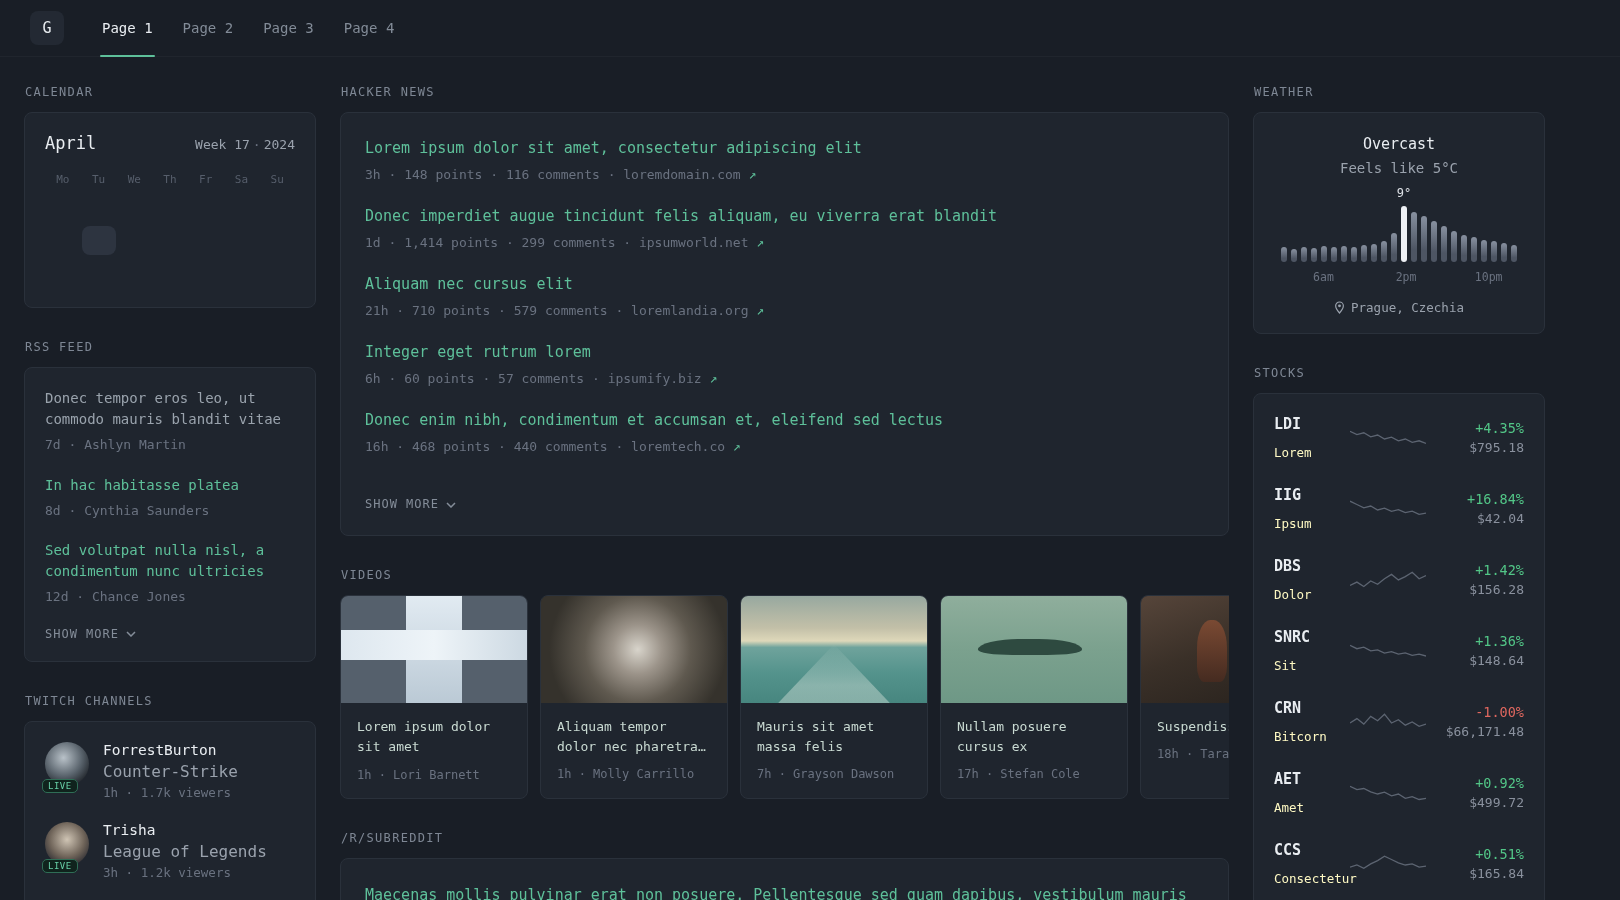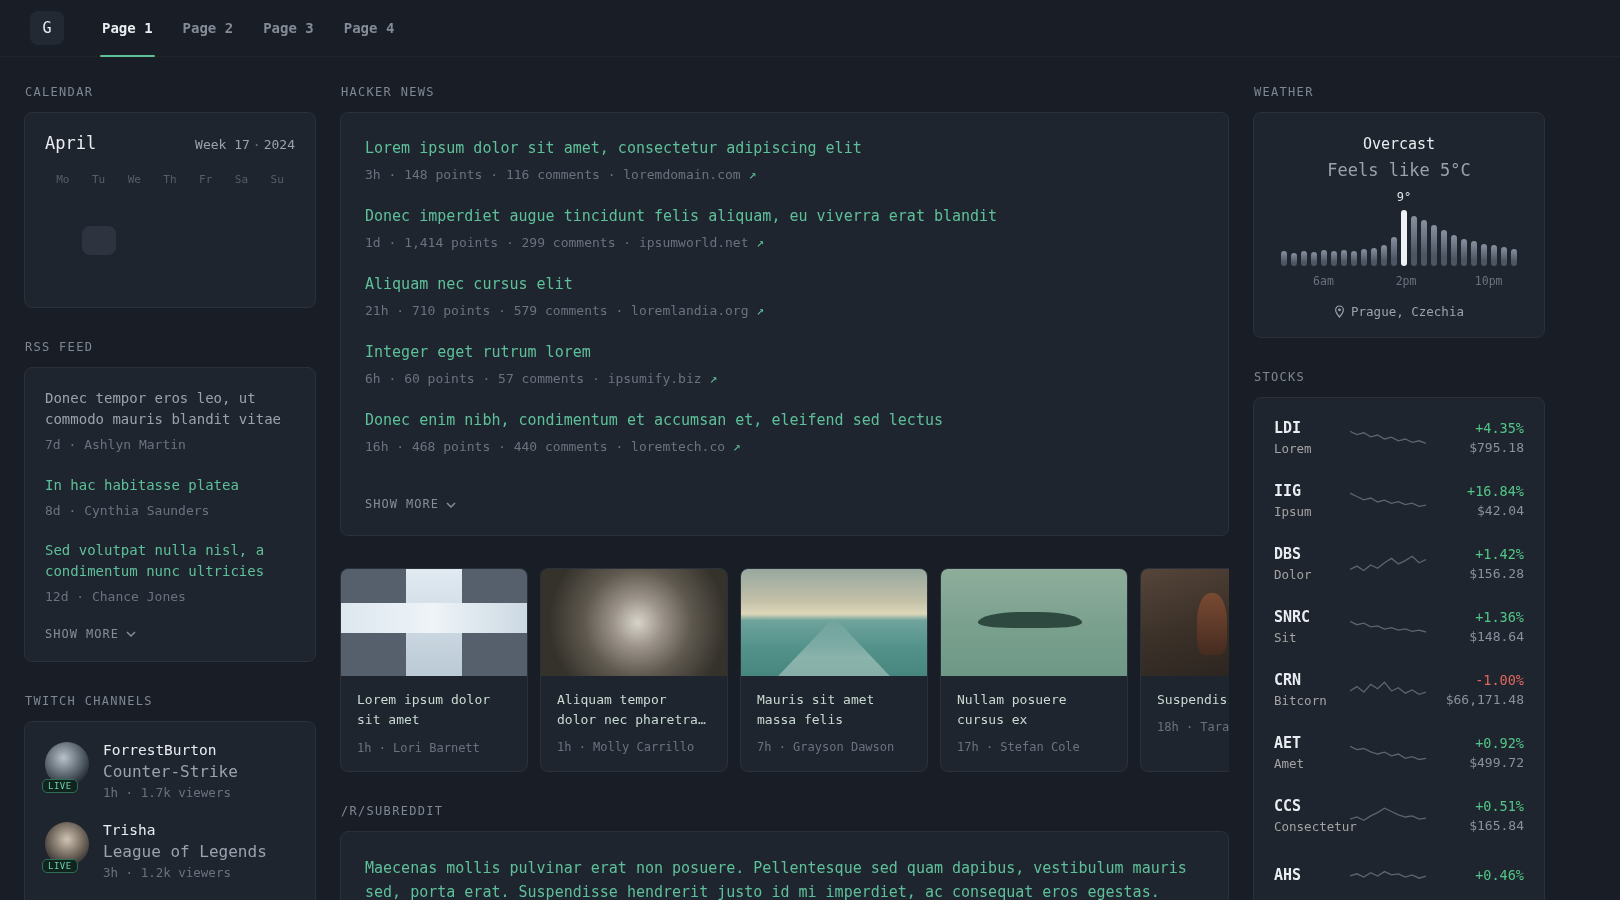--- a/index.html
+++ b/index.html
@@ -15,21 +15,21 @@
     --pos:#52c687;
     --neg:#df675f;
   }
   *{box-sizing:border-box;margin:0;padding:0}
   html,body{width:1620px;height:900px;overflow:hidden}
   body{background:var(--bg);font-family:"DejaVu Sans Mono","Liberation Mono",monospace;color:var(--text);font-size:14px;}
 
   
   .topbar{height:57px;display:flex;align-items:center;gap:24px;padding:0 24px 0 30px;border-bottom:1px solid #20252d;}
   .logo{width:34px;height:34px;background:#232933;border-radius:8px;display:flex;align-items:center;justify-content:center;color:var(--white);font-size:15px;margin-right:12px;cursor:pointer;}
-  .tabs{display:flex;gap:26px;height:100%;font-weight:bold;}
+  .tabs{display:flex;gap:26px;height:100%;}
   .tab{position:relative;display:flex;align-items:center;height:100%;color:#828b97;font-size:14px;cursor:pointer;padding:0 2px;text-decoration:none;}
   .tab.active{color:var(--white);}
   .tab.active::after{content:"";position:absolute;left:0;right:0;bottom:-1px;height:2px;background:var(--accent);border-radius:1px;}
 
   
   .content{display:flex;gap:24px;padding:28px 75px 40px 24px;align-items:flex-start;}
   .col-left,.col-right{width:292px;flex:none;}
   .col-mid{flex:1;min-width:0;}
   .widget{margin-bottom:32px;}
   .wlabel{font-size:12px;font-weight:400;letter-spacing:1.3px;color:var(--label);margin:0 0 13px 1px;}
@@ -95,38 +95,38 @@
   .video-title{font-size:13px;line-height:1.55;color:#c9dad2;max-height:41px;overflow:hidden;}
   .video-meta{font-size:12px;color:var(--dimmer);margin-top:10px;white-space:nowrap;overflow:hidden;}
 
   
   .reddit-card{padding:24px;}
   .reddit-card .hn-title{line-height:1.6;}
 
   
   .weather-card{text-align:center;padding:22px 20px 18px;}
   .w-cond{font-size:15px;color:var(--white);}
-  .w-feels{font-size:17px;color:var(--dim);margin-top:7px;}
+  .w-feels{font-size:14px;color:var(--dim);margin-top:7px;}
   .w-bars{position:relative;display:flex;align-items:flex-end;gap:4px;height:56px;width:236px;margin:30px auto 8px;}
   .wbar{width:6px;border-radius:3px;background:linear-gradient(180deg,#8891a0,#4d5563 75%);min-height:8px;}
   .wbar.current{background:#eef1f5;}
   .w-temp{position:absolute;top:-20px;transform:translateX(-50%);font-size:12px;color:#dfe3e8;}
   .w-times{position:relative;width:236px;margin:0 auto;height:16px;font-size:11.5px;color:var(--dimmer);}
   .w-times span{position:absolute;transform:translateX(-50%);}
   .w-times span:nth-child(1){left:18%;}
   .w-times span:nth-child(2){left:53%;}
   .w-times span:nth-child(3){left:88%;}
   .w-loc{display:flex;align-items:center;justify-content:center;gap:6px;margin-top:14px;font-size:12.5px;color:var(--dim);}
 
   
   .stocks-card{padding:8px 20px;}
   .stock-row{display:flex;align-items:center;gap:8px;padding:13px 0;cursor:pointer;}
   .stock-id{flex:1;min-width:0;}
   .ticker{font-size:15px;color:var(--white);font-weight:700;}
-  .stock-name{font-size:12.5px;color:#a3a3a3;margin-top:4px;white-space:nowrap;}
+  .stock-name{font-size:12.5px;color:#fef9c3;margin-top:12px;white-space:nowrap;}
   .spark{width:78px;flex:none;display:flex;align-items:center;}
   .stock-vals{width:88px;flex:none;text-align:right;}
   .change{font-size:13.5px;}
   .change.pos{color:var(--pos);}
   .change.neg{color:var(--neg);}
   .price{font-size:13px;color:#8a919e;margin-top:4px;white-space:nowrap;}
   .price:empty,.stock-name:empty{display:none;}
 </style>
 </head>
 <body>
@@ -303,20 +303,21 @@
         <button class="show-more">
           <span>SHOW MORE</span>
           <svg width="10" height="6" viewBox="0 0 10 6">
               <path d="M1 1l4 4 4-4" stroke="currentColor" stroke-width="1.5" fill="none"></path>
             </svg>
         </button>
       </div>
     </section>
 
     <section class="widget">
+      <h2 class="wlabel">VIDEOS</h2>
       <div class="video-row">
           <div class="video-card">
     <div class="thumb thumb-0"></div>
     <div class="video-body">
       <div class="video-title">Lorem ipsum dolor sit amet consectetu…</div>
       <div class="video-meta">1h · Lori Barnett</div>
     </div>
   </div>
           <div class="video-card">
     <div class="thumb thumb-1"></div>

